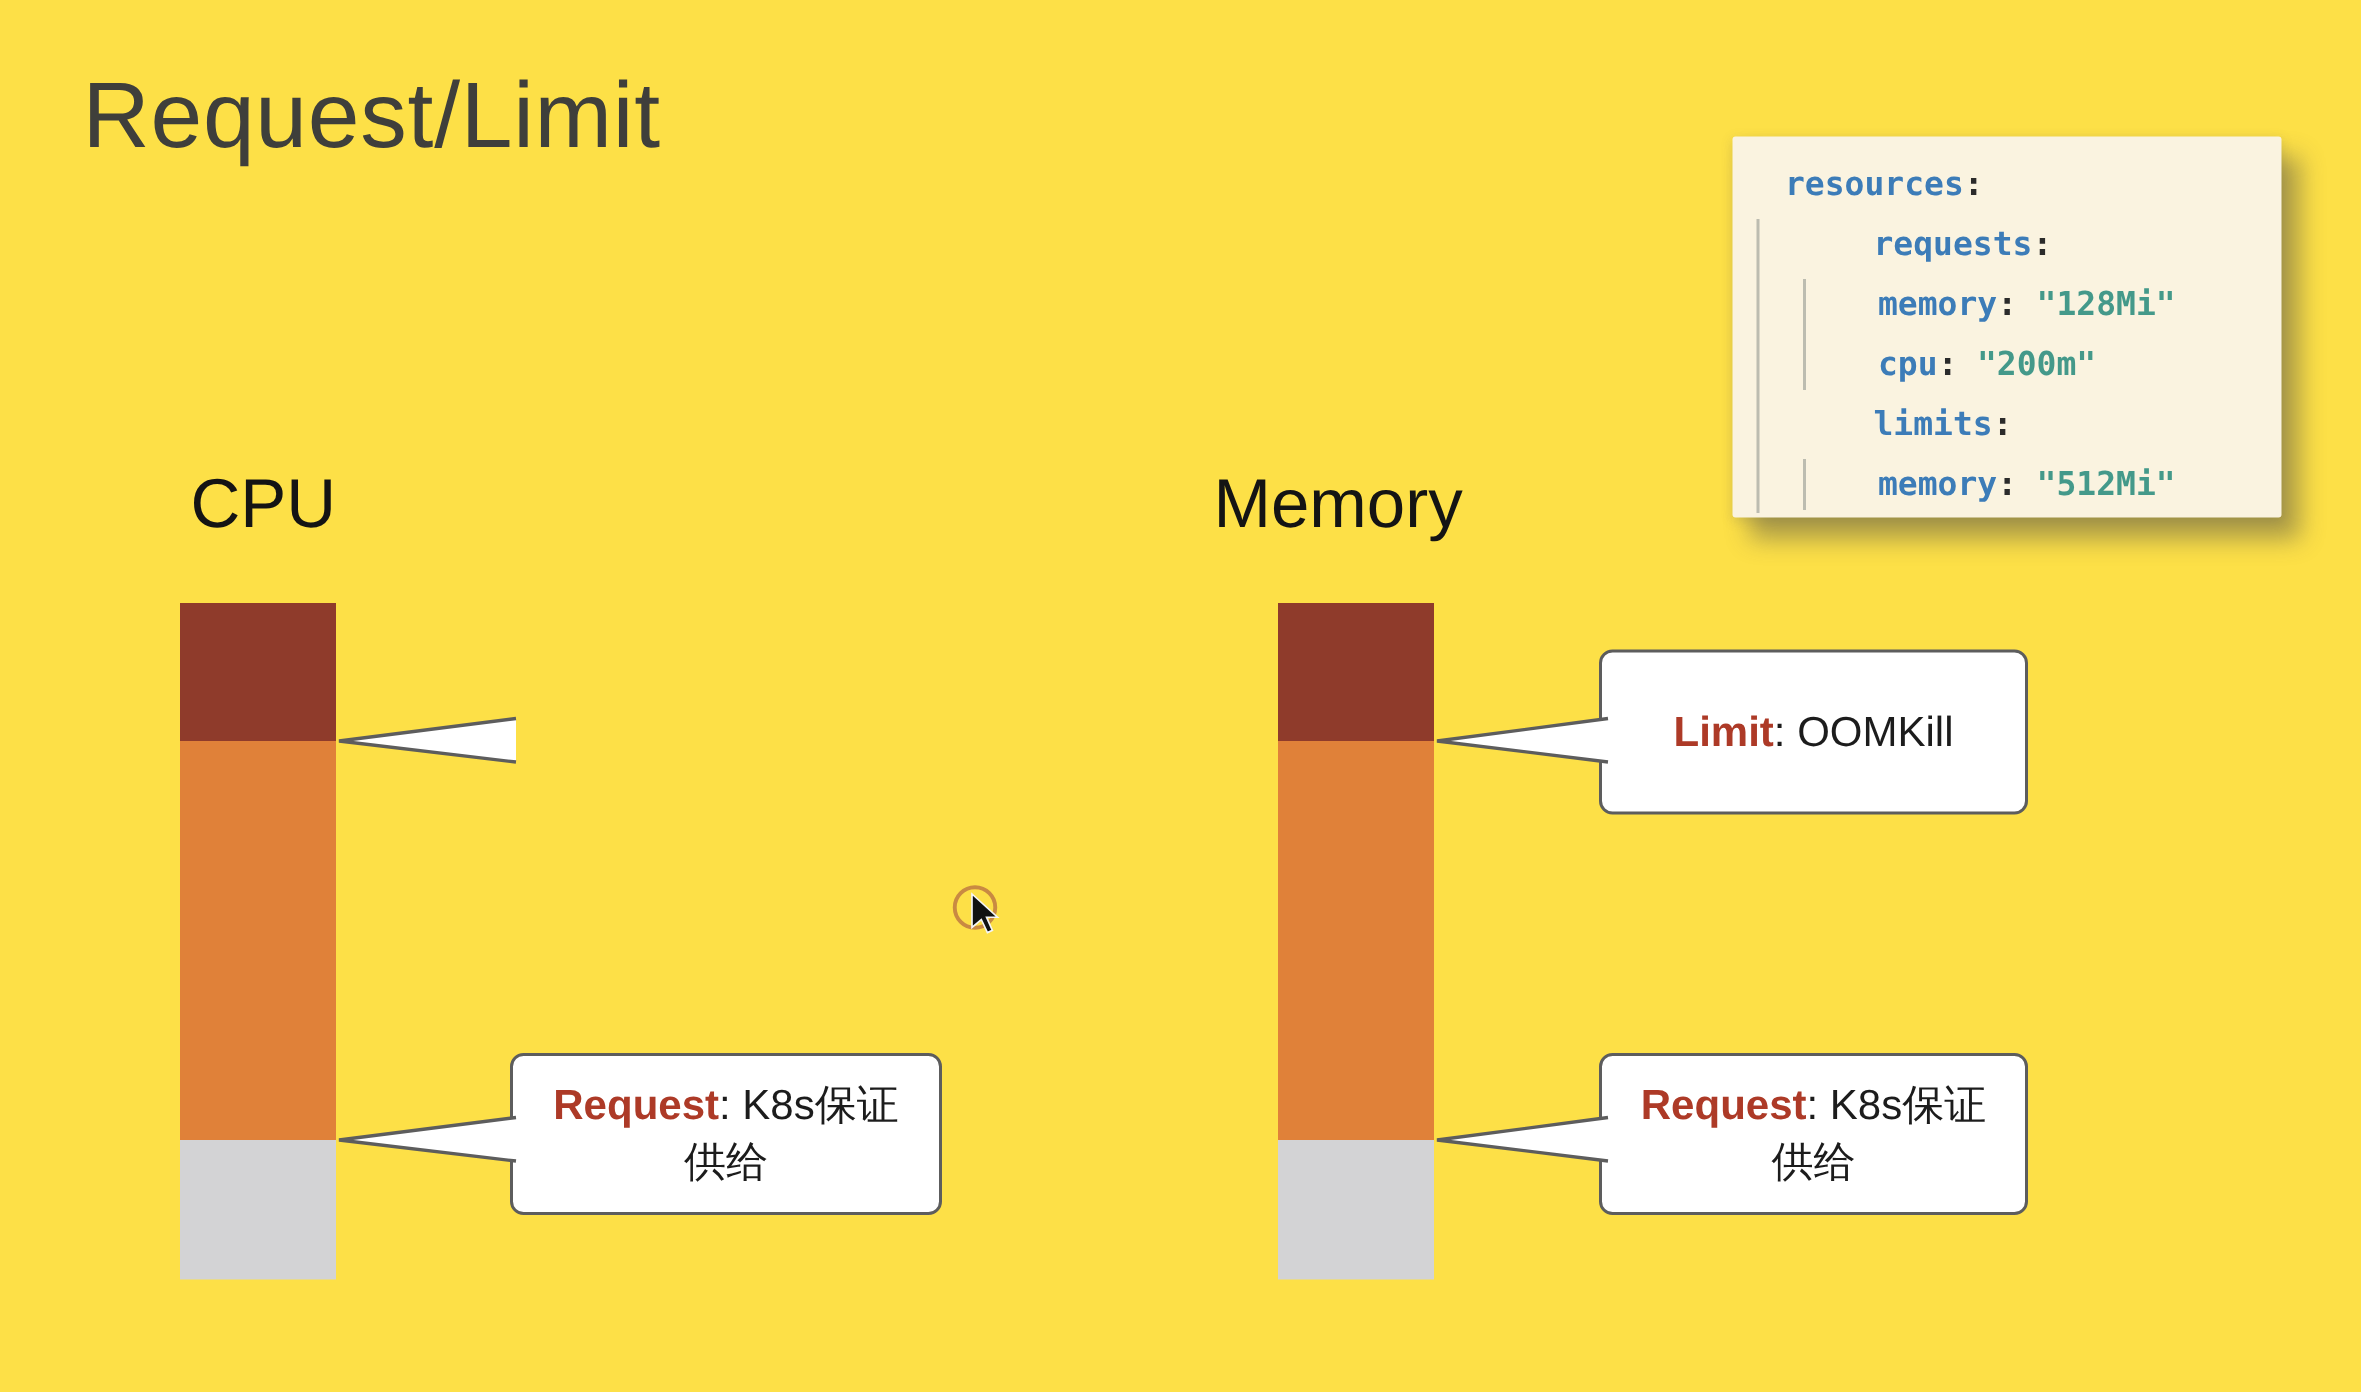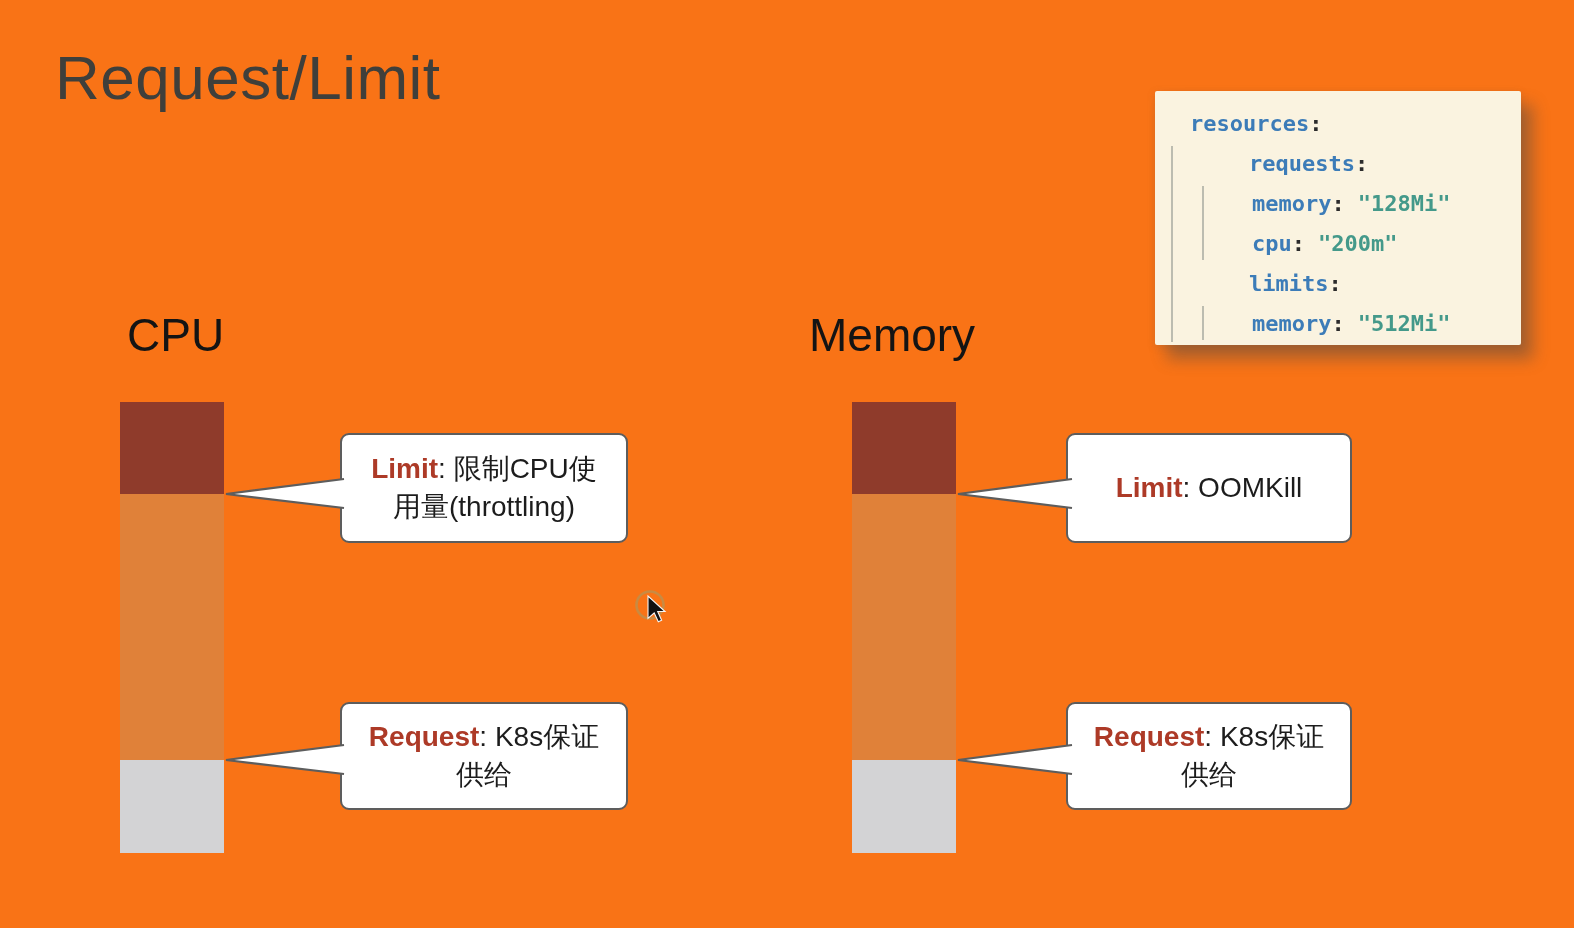--- a/index.html
+++ b/index.html
@@ -1,20 +1,20 @@
 <!DOCTYPE html>
 <html><head>
 <meta charset="utf-8">
 <style>
   html, body { margin: 0; padding: 0; background: #ffffff; }
   #canvas {
     position: relative;
     width: 1574px;
     height: 928px;
-    background: #f97316;
+    background: #fde047;
     overflow: hidden;
     font-family: "Liberation Sans", sans-serif;
   }
 
   
   #slide-title {
     position: absolute;
     left: 55px;
     top: 42px;
     font-size: 62px;
@@ -143,23 +143,20 @@
     <div class="seg" style="height: 58.9%; background: rgb(224, 129, 57);"></div>
     <div class="seg" style="height: 20.7%; background: rgb(211, 211, 213);"></div>
   </div>
 
   <div class="bar" id="memory-bar">
     <div class="seg" style="height: 20.4%; background: rgb(143, 59, 43);"></div>
     <div class="seg" style="height: 58.9%; background: rgb(224, 129, 57);"></div>
     <div class="seg" style="height: 20.7%; background: rgb(211, 211, 213);"></div>
   </div>
 
-  <div class="callout" id="cpu-limit-callout">
-    <div><span class="term" style="color: rgb(173, 58, 39);">Limit</span><span>: 限制CPU使用量(throttling)</span></div>
-  </div>
 
   <div class="callout" id="cpu-request-callout">
     <div><span class="term" style="color: rgb(173, 58, 39);">Request</span><span>: K8s保证供给</span></div>
   </div>
 
   <div class="callout" id="mem-limit-callout">
     <div><span class="term" style="color: rgb(173, 58, 39);">Limit</span><span>: OOMKill</span></div>
   </div>
 
   <div class="callout" id="mem-request-callout">

